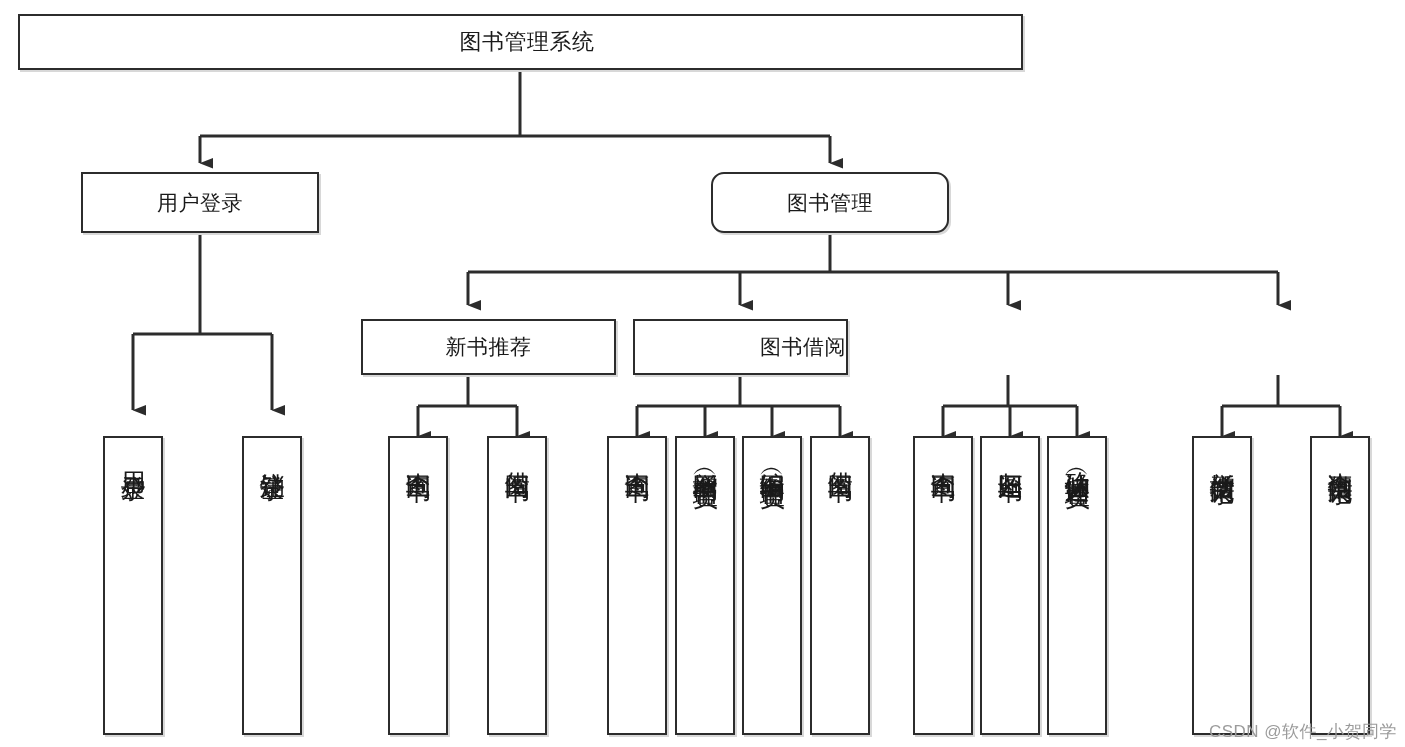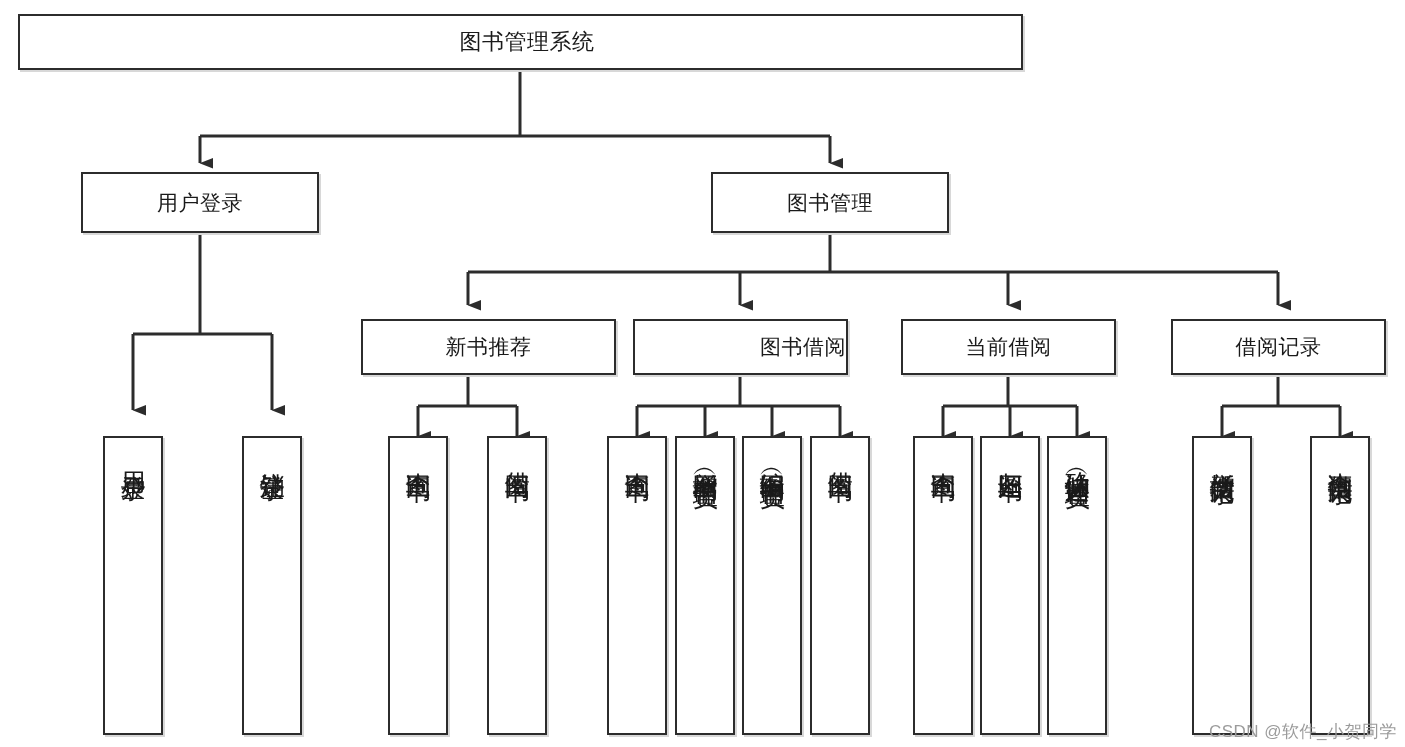--- a/index.html
+++ b/index.html
@@ -141,39 +141,33 @@
   </svg>
 
   <div class="node root" style="left:18px; top:14px; width:1005px; height:56px;padding-left:13px;">
     <span class="label">图书管理系统</span>
   </div>
 
   <div class="node mid" style="left:81px; top:172px; width:238px; height:61px;">
     <span class="label">用户登录</span>
   </div>
 
-  <div class="node mid" style="left:711px; top:172px; width:238px; height:61px;">
+  <div class="node mid" style="left:711px; top:172px; width:238px; height:61px;border-radius:13px;">
     <span class="label">图书管理</span>
   </div>
 
   <div class="node mid" style="left:361px; top:319px; width:255px; height:56px;">
     <span class="label">新书推荐</span>
   </div>
 
   <div class="node mid" style="left:633px; top:319px; width:215px; height:56px;justify-content:flex-end;">
     <span class="label">图书借阅</span>
   </div>
 
-  <div class="node mid" style="left:901px; top:319px; width:215px; height:56px;">
-    <span class="label">当前借阅</span>
-  </div>
-
-  <div class="node mid" style="left:1171px; top:319px; width:215px; height:56px;">
-    <span class="label">借阅记录</span>
-  </div>
+
 
   <div class="node leaf" style="left:103px; top:436px; width:60px; height:299px;">
     <span class="label">用户登录</span>
   </div>
 
   <div class="node leaf" style="left:242px; top:436px; width:60px; height:299px;">
     <span class="label">注销登录</span>
   </div>
 
   <div class="node leaf" style="left:388px; top:436px; width:60px; height:299px;">

